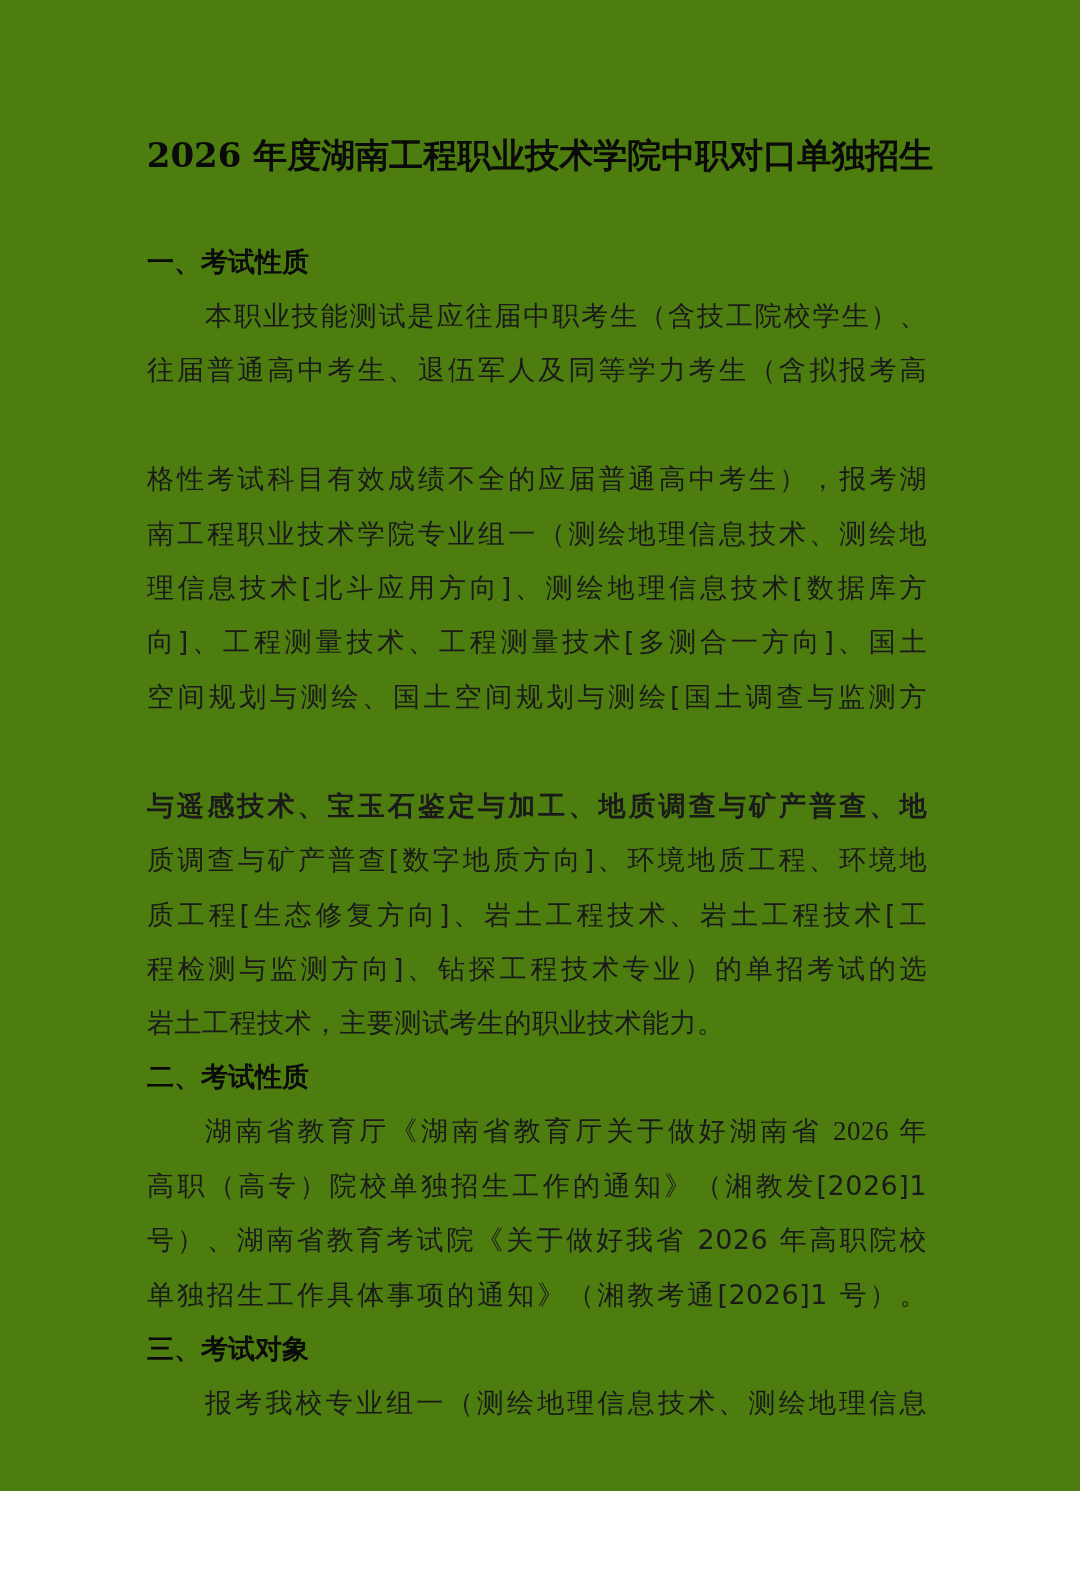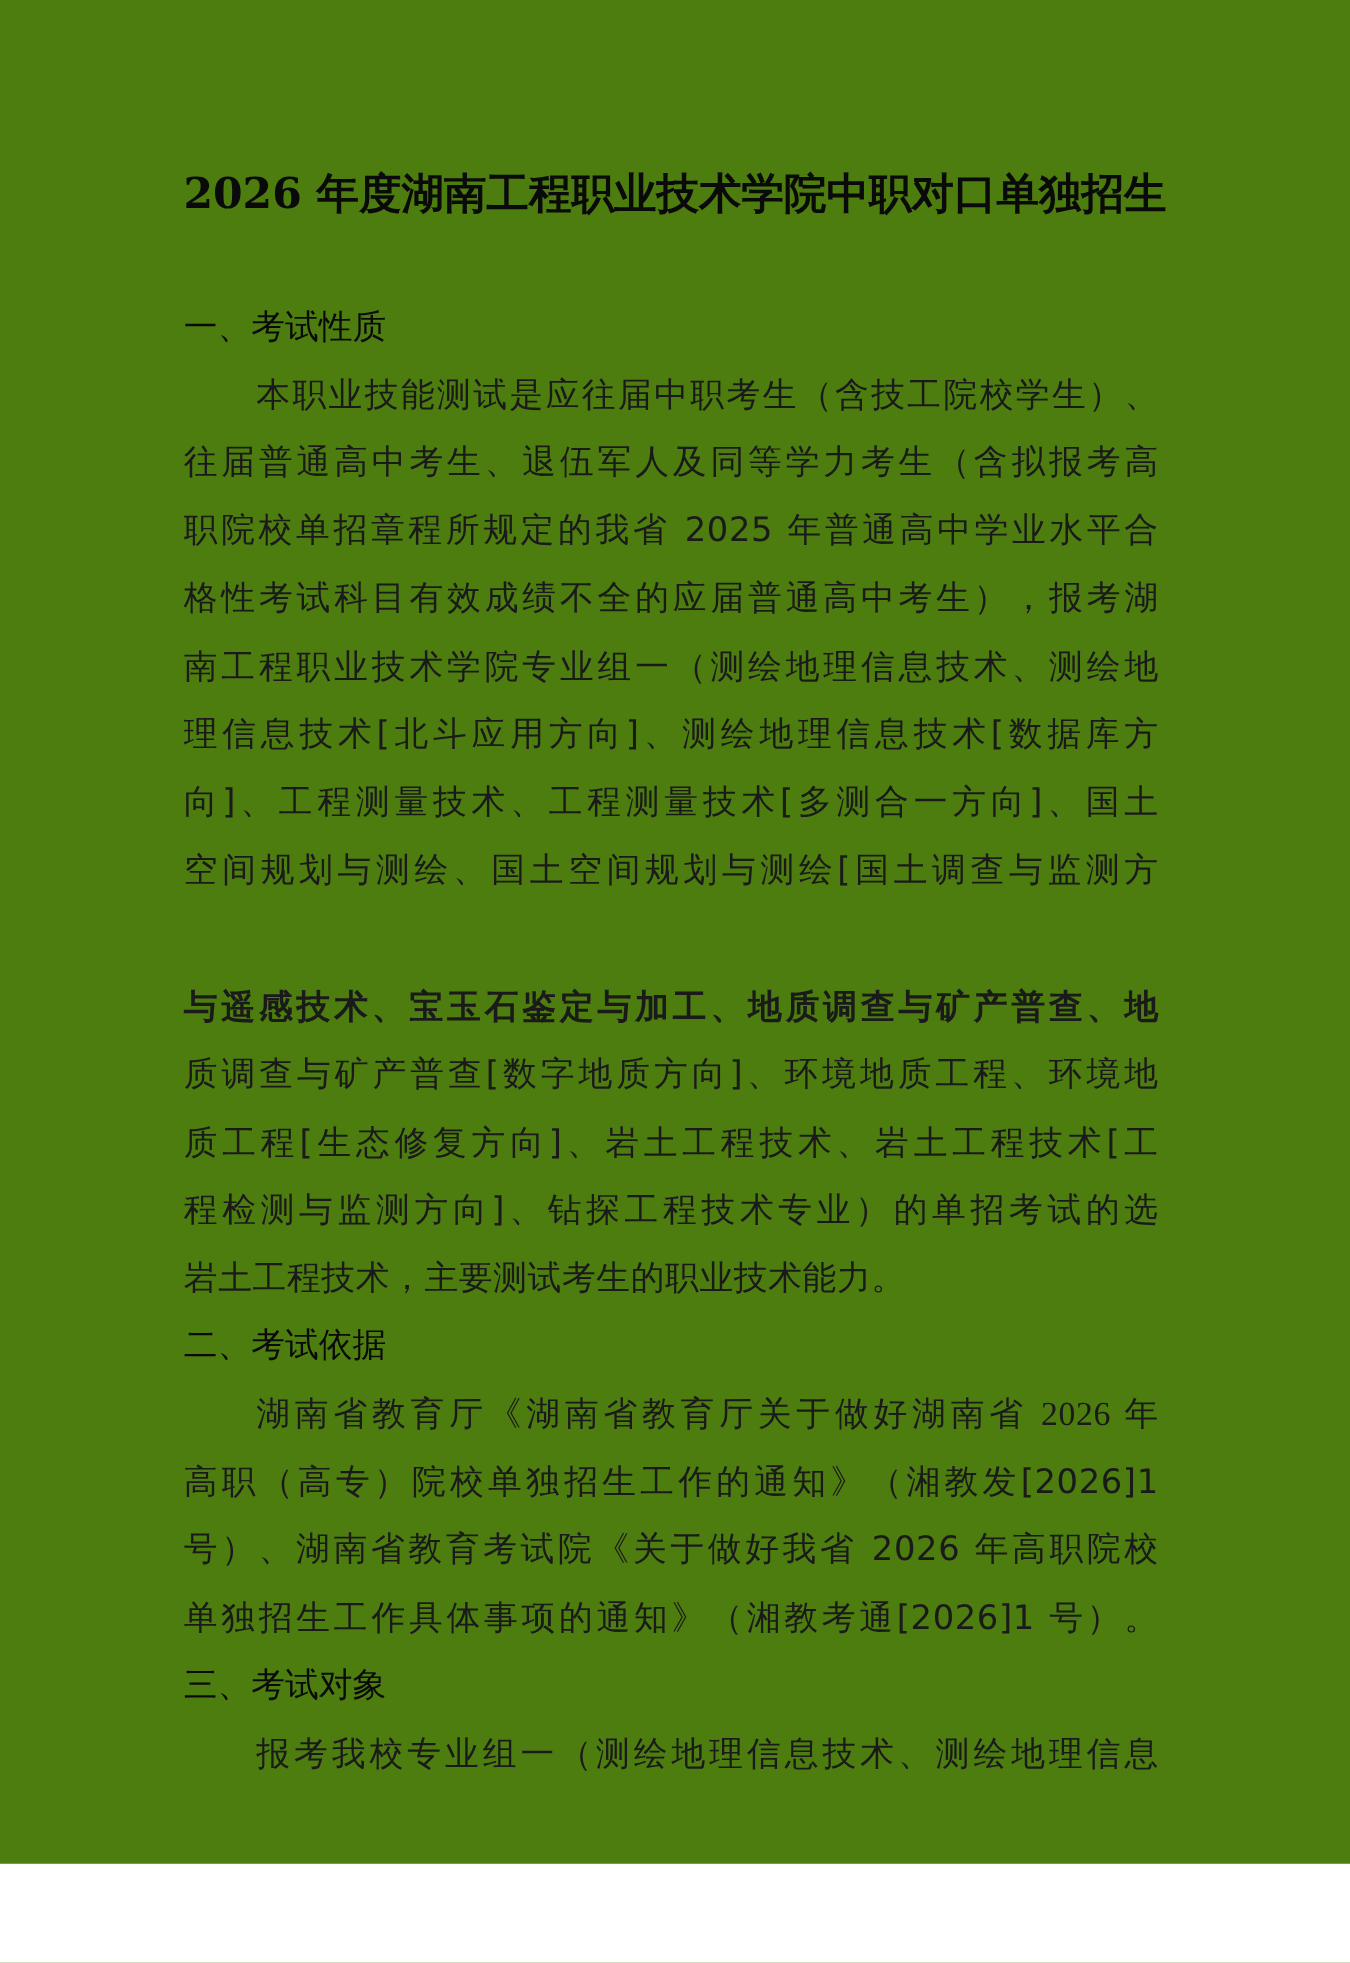--- a/index.html
+++ b/index.html
@@ -5,21 +5,21 @@
   html, body { margin: 0; padding: 0; background: #ffffff; }
   body { width: 1080px; height: 1570px; position: relative; overflow: hidden; color: #111; }
   .page { position: absolute; left: 0; top: 0; width: 1080px; height: 1491px; background: #4d7c0f; }
   .title-line {
     position: absolute; left: 0; width: 1080px; text-align: center;
     font-family: "DejaVu Serif", "Liberation Serif", serif; font-weight: bold;
     font-size: 34px; line-height: 44px; color: #0a0a0a; letter-spacing: 0px;
   }
   .heading {
     position: absolute; left: 147px;
-    font-family: "DejaVu Sans", "Liberation Sans", sans-serif; font-weight: normal;
+    font-family: "DejaVu Sans", "Liberation Sans", sans-serif; font-weight: bold;
     font-size: 27px; line-height: 36px; color: #0a0a0a;
   }
   .line {
     position: absolute; left: 147px; width: 780px;
     font-family: "DejaVu Sans", "Liberation Sans", sans-serif;
     font-size: 27px; line-height: 36px; color: #1a1a1a;
     white-space: nowrap; text-align: justify; text-align-last: justify; letter-spacing: 0.5px;
   }
   .line.indent { left: 205px; width: 722px; font-family: Liberation Serif, serif; }
   .line.last { text-align-last: left; }
@@ -27,33 +27,32 @@
 </head>
 <body>
 
 <div class="page">
 
   <div class="title-line" style="top:133px;">2026 年度湖南工程职业技术学院中职对口单独招生</div>
 
   <div class="heading" style="top:244px;">一、考试性质</div>
   <div class="line indent" style="top:298px;">本职业技能测试是应往届中职考生（含技工院校学生）、</div>
   <div class="line" style="top:352px;">往届普通高中考生、退伍军人及同等学力考生（含拟报考高</div>
-  <div class="line" style="top:407px;">职院校单招章程所规定的我省 2025 年普通高中学业水平合</div>
   <div class="line" style="top:461px;">格性考试科目有效成绩不全的应届普通高中考生），报考湖</div>
   <div class="line" style="top:516px;">南工程职业技术学院专业组一（测绘地理信息技术、测绘地</div>
   <div class="line" style="top:570px;">理信息技术[北斗应用方向]、测绘地理信息技术[数据库方</div>
   <div class="line" style="top:624px;">向]、工程测量技术、工程测量技术[多测合一方向]、国土</div>
   <div class="line" style="top:679px;">空间规划与测绘、国土空间规划与测绘[国土调查与监测方</div>
   <div class="line" style="top:788px;font-weight:bold;">与遥感技术、宝玉石鉴定与加工、地质调查与矿产普查、地</div>
   <div class="line" style="top:842px;">质调查与矿产普查[数字地质方向]、环境地质工程、环境地</div>
   <div class="line" style="top:897px;">质工程[生态修复方向]、岩土工程技术、岩土工程技术[工</div>
   <div class="line" style="top:951px;">程检测与监测方向]、钻探工程技术专业）的单招考试的选</div>
   <div class="line last" style="top:1005px;">岩土工程技术，主要测试考生的职业技术能力。</div>
 
-  <div class="heading" style="top:1059px;">二、考试依据</div>
+  <div class="heading" style="top:1059px;">二、考试性质</div>
   <div class="line indent" style="top:1113px;">湖南省教育厅《湖南省教育厅关于做好湖南省 2026 年</div>
   <div class="line" style="top:1168px;">高职（高专）院校单独招生工作的通知》（湘教发[2026]1</div>
   <div class="line" style="top:1222px;">号）、湖南省教育考试院《关于做好我省 2026 年高职院校</div>
   <div class="line" style="top:1277px;">单独招生工作具体事项的通知》（湘教考通[2026]1 号）。</div>
 
   <div class="heading" style="top:1331px;">三、考试对象</div>
   <div class="line indent" style="top:1385px;">报考我校专业组一（测绘地理信息技术、测绘地理信息</div>
 
 </div>
 

